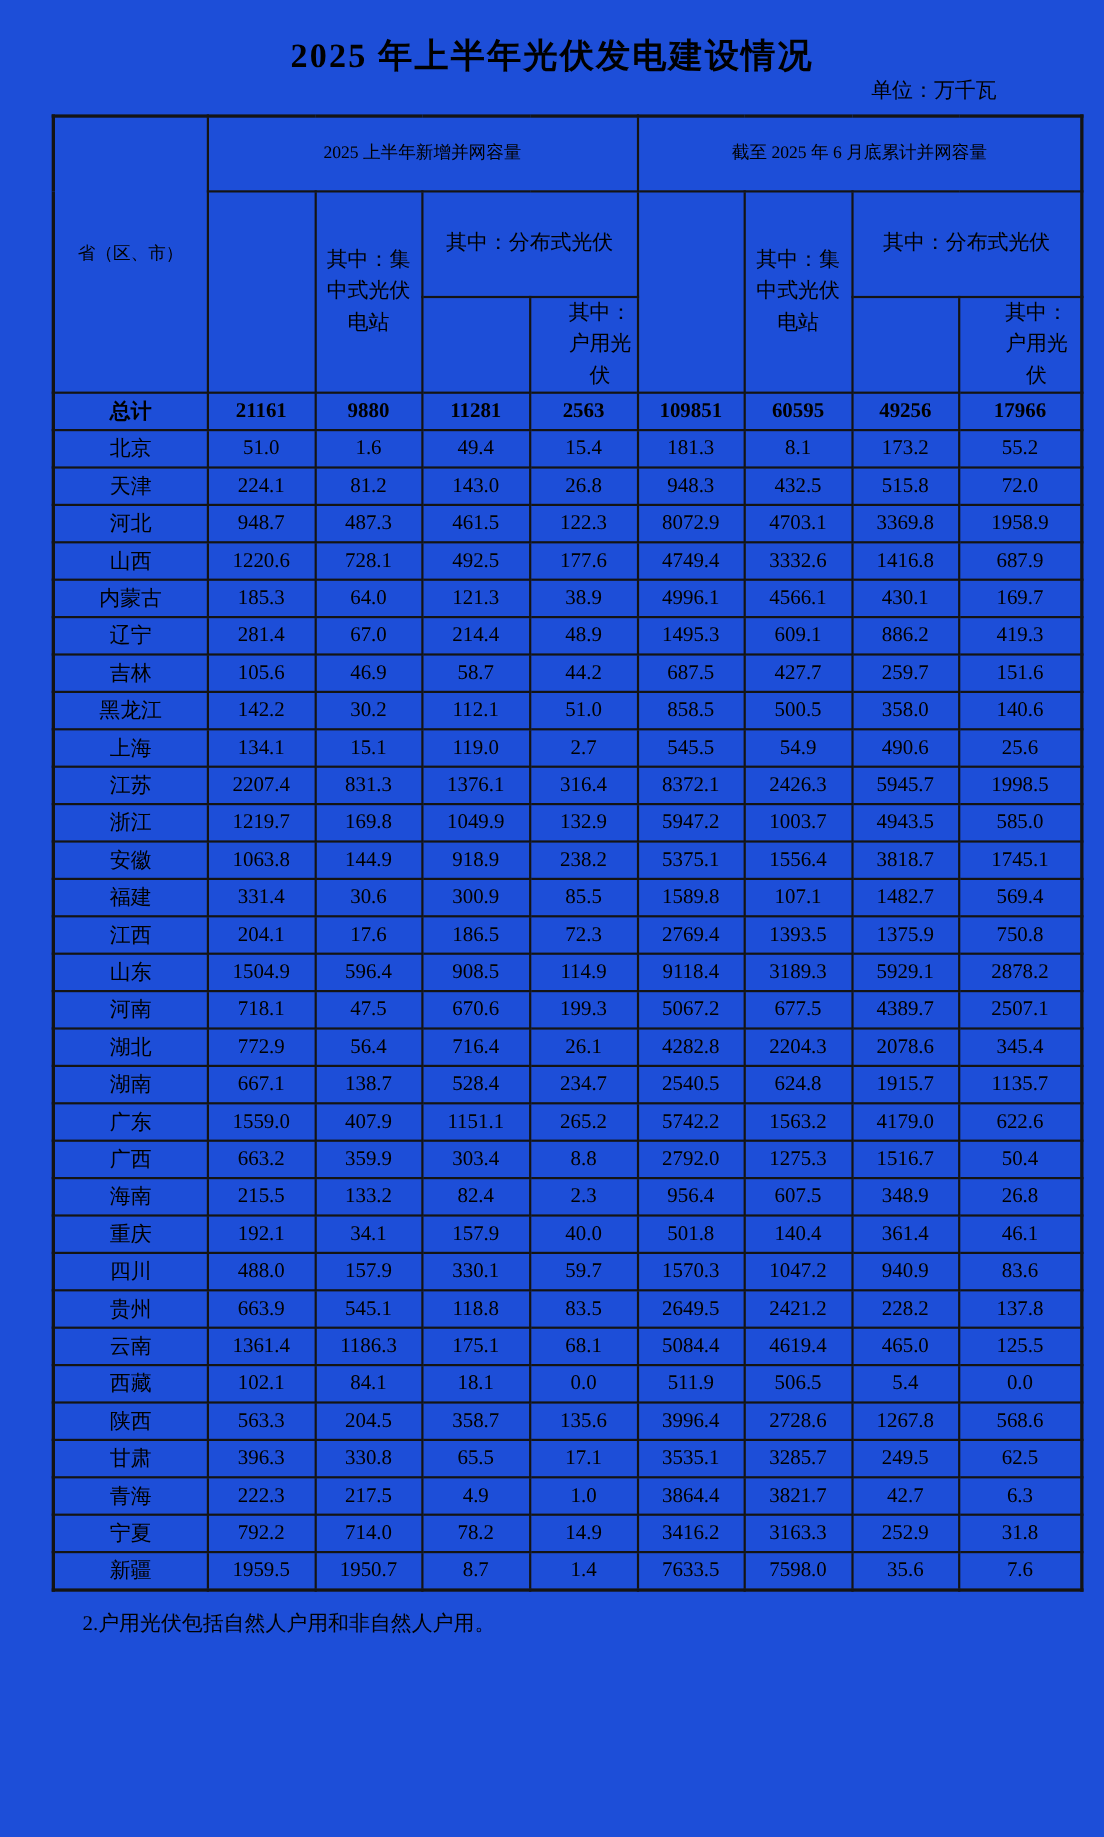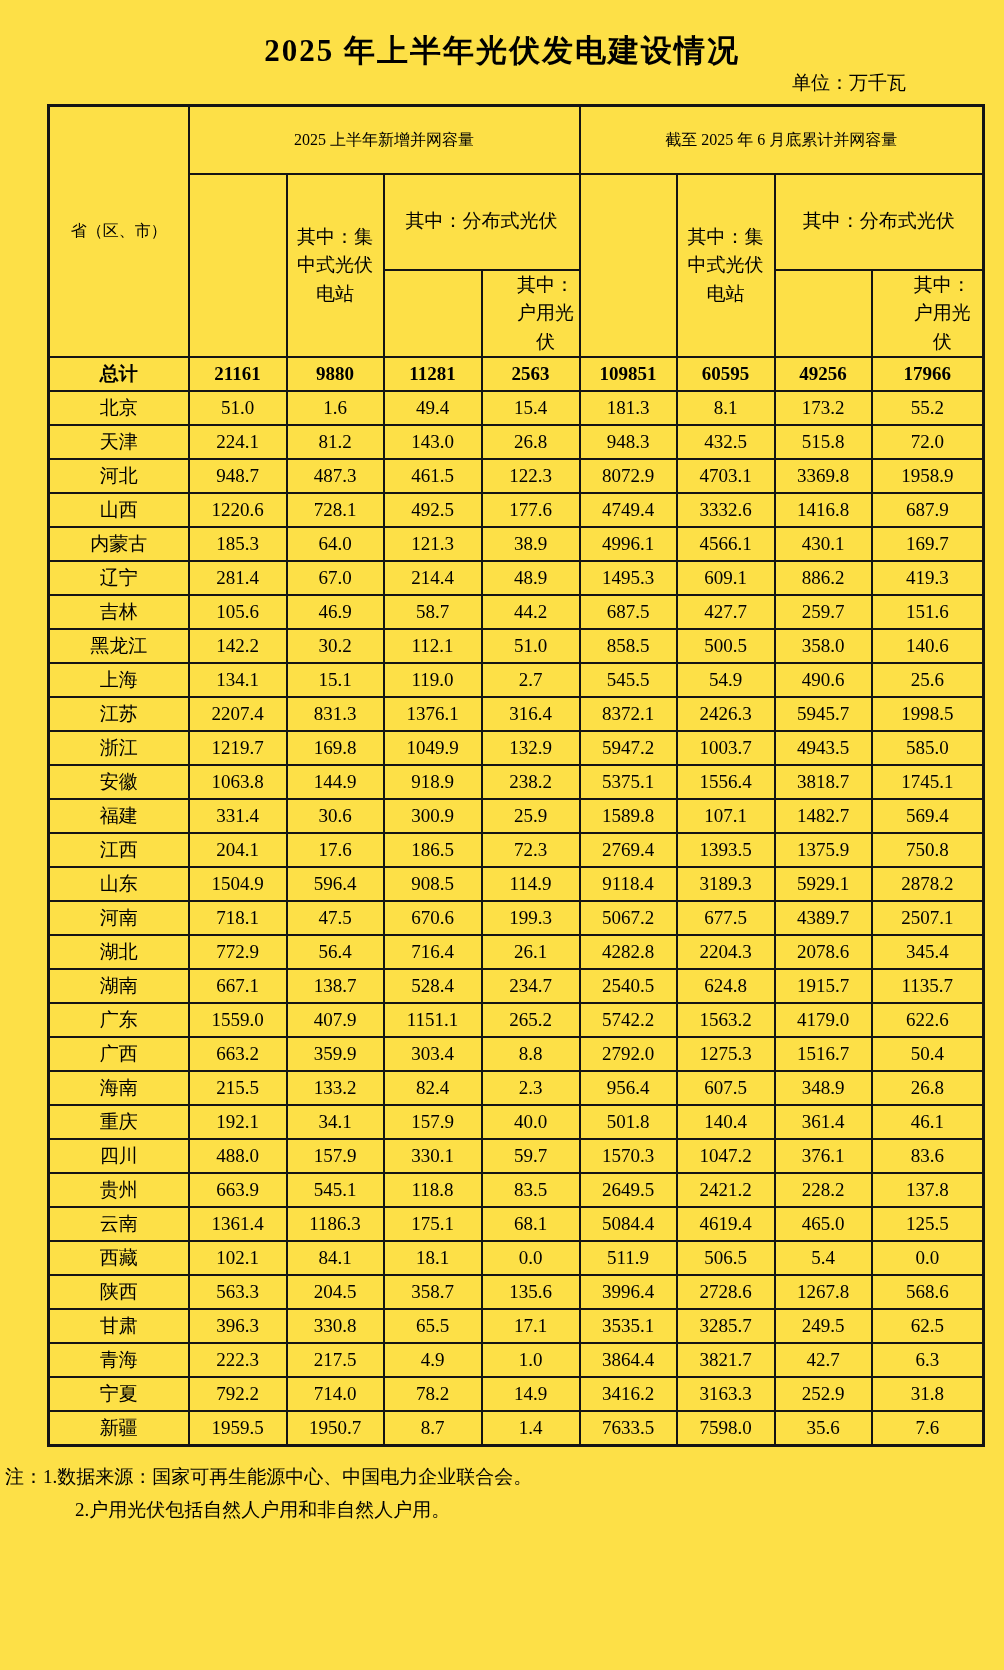--- a/index.html
+++ b/index.html
@@ -6,21 +6,21 @@
     margin: 0;
     padding: 0;
     background: #ffffff;
     color: #000000;
     font-family: "Liberation Serif", "DejaVu Serif", serif;
   }
   .page {
     position: relative;
     width: 1004px;
     height: 1670px;
-    background: #fde047;
+    background: #1d4ed8;
     overflow: hidden;
   }
   .doc-title {
     margin: 0;
     padding-top: 30px;
     text-align: center;
     font-size: 31px;
     font-weight: bold;
     letter-spacing: 2px;
     line-height: 1.35;
@@ -255,21 +255,21 @@
           <td>5375.1</td>
           <td>1556.4</td>
           <td>3818.7</td>
           <td>1745.1</td>
         </tr>
         <tr>
           <th>福建</th>
           <td>331.4</td>
           <td>30.6</td>
           <td>300.9</td>
-          <td>25.9</td>
+          <td>85.5</td>
           <td>1589.8</td>
           <td>107.1</td>
           <td>1482.7</td>
           <td>569.4</td>
         </tr>
         <tr>
           <th>江西</th>
           <td>204.1</td>
           <td>17.6</td>
           <td>186.5</td>
@@ -368,21 +368,21 @@
           <td>46.1</td>
         </tr>
         <tr>
           <th>四川</th>
           <td>488.0</td>
           <td>157.9</td>
           <td>330.1</td>
           <td>59.7</td>
           <td>1570.3</td>
           <td>1047.2</td>
-          <td>376.1</td>
+          <td>940.9</td>
           <td>83.6</td>
         </tr>
         <tr>
           <th>贵州</th>
           <td>663.9</td>
           <td>545.1</td>
           <td>118.8</td>
           <td>83.5</td>
           <td>2649.5</td>
           <td>2421.2</td>
@@ -463,17 +463,16 @@
           <td>1.4</td>
           <td>7633.5</td>
           <td>7598.0</td>
           <td>35.6</td>
           <td>7.6</td>
         </tr>
       </tbody>
   </table>
 
   <div class="notes">
-    <div class="note-line-1">注：1.数据来源：国家可再生能源中心、中国电力企业联合会。</div>
     <div class="note-line-2">2.户用光伏包括自然人户用和非自然人户用。</div>
   </div>
 
 </div>
 
 </body></html>

